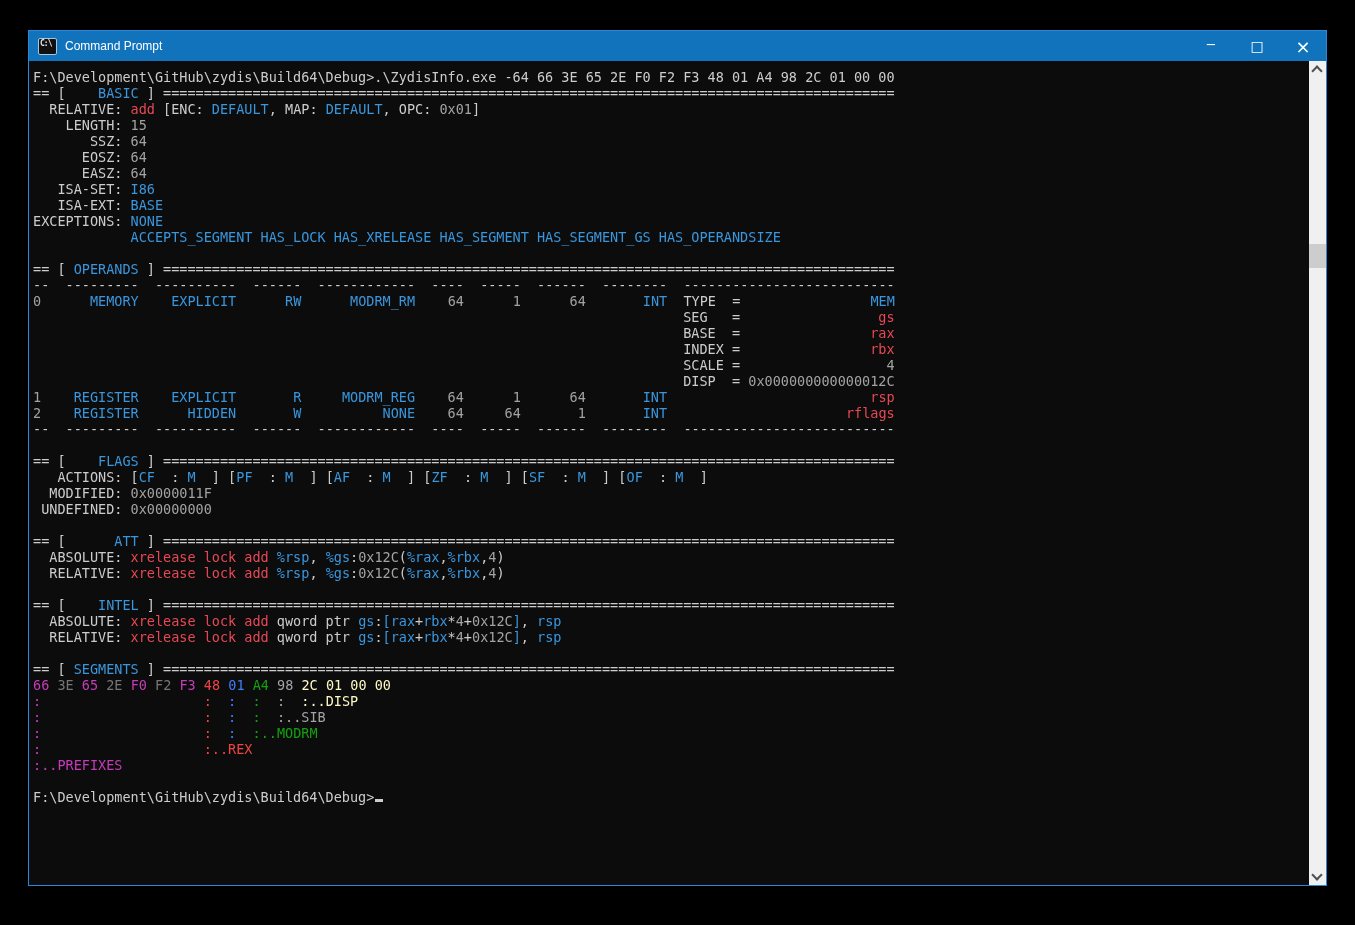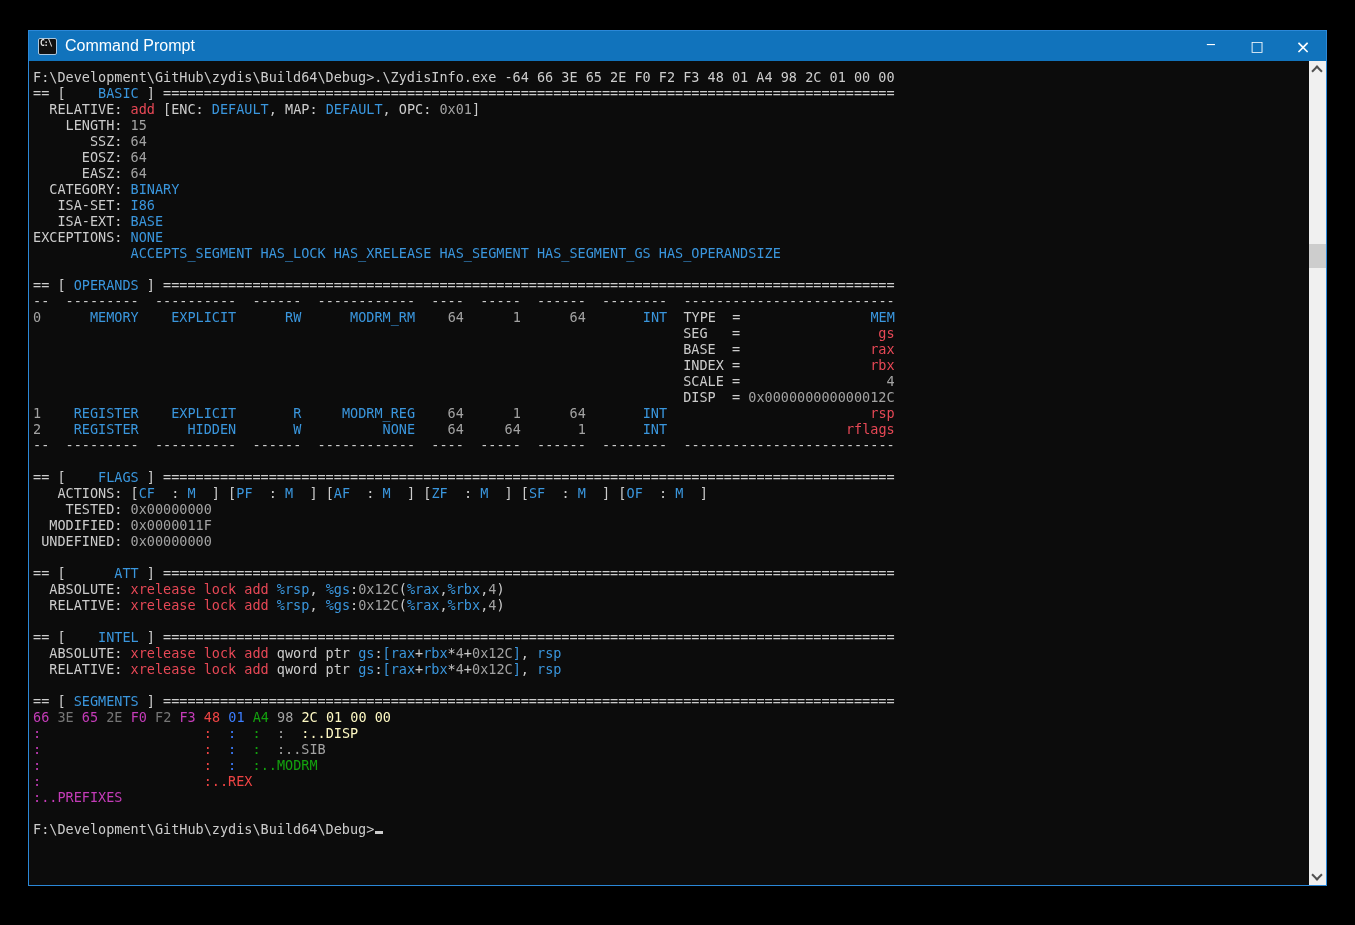--- a/index.html
+++ b/index.html
@@ -12,21 +12,21 @@
     font-family:"Liberation Sans",sans-serif;
   }
   .title-icon{
     width:17px;height:15px;margin:0 8px 0 9px;background:#101010;
     border:1px solid #A9C6DE;border-radius:2px;position:relative;flex:0 0 auto;
   }
   .title-icon .glyph{
     position:absolute;left:1px;top:0px;color:#E8E8E8;
     font:bold 8px/10px "DejaVu Sans Mono",monospace;letter-spacing:-1px;
   }
-  .title-text{color:#FFFFFF;font-size:16px;}
+  .title-text{color:#FFFFFF;font-size:12px;}
   .caption-buttons{margin-left:auto;display:flex;height:100%;}
   .cap-btn{width:46px;height:100%;display:flex;align-items:center;justify-content:center;color:#FFFFFF;cursor:default;}
   .cap-btn span{font-family:"DejaVu Sans",sans-serif;}
   .cap-min span{font-size:13px;transform:translateY(-2px);}
   .cap-max span{font-size:14px;}
   .cap-close span{font-size:18px;}
   .terminal{
     position:absolute;left:0;right:0;top:30px;bottom:0;background:#0C0C0C;overflow:hidden;
   }
   .term-text{
@@ -78,41 +78,39 @@
   </div>
   <div class="terminal">
     <div class="term-text">
         <div class="tline"><span class="c-w">F:\Development\GitHub\zydis\Build64\Debug&gt;.\ZydisInfo.exe -64 66 3E 65 2E F0 F2 F3 48 01 A4 98 2C 01 00 00</span></div>
         <div class="tline"><span class="c-w">== [</span><span class="c-cy">    BASIC</span><span class="c-w"> ] </span><span class="c-w">==========================================================================================</span></div>
         <div class="tline">  <span class="c-w">RELATIVE: </span><span class="c-rd">add</span><span class="c-w"> [ENC: </span><span class="c-cy">DEFAULT</span><span class="c-w">, MAP: </span><span class="c-cy">DEFAULT</span><span class="c-w">, OPC: </span><span class="c-gr">0x01</span><span class="c-w">]</span></div>
         <div class="tline">    <span class="c-w">LENGTH: </span><span class="c-gr">15</span></div>
         <div class="tline">       <span class="c-w">SSZ: </span><span class="c-gr">64</span></div>
         <div class="tline">      <span class="c-w">EOSZ: </span><span class="c-gr">64</span></div>
         <div class="tline">      <span class="c-w">EASZ: </span><span class="c-gr">64</span></div>
-        <div class="tline">  <span class="c-w">CATEGORY: </span><span class="c-cy">BINARY</span></div>
         <div class="tline">   <span class="c-w">ISA-SET: </span><span class="c-cy">I86</span></div>
         <div class="tline">   <span class="c-w">ISA-EXT: </span><span class="c-cy">BASE</span></div>
         <div class="tline"><span class="c-w">EXCEPTIONS: </span><span class="c-cy">NONE</span></div>
         <div class="tline">            <span class="c-cy">ACCEPTS_SEGMENT HAS_LOCK HAS_XRELEASE HAS_SEGMENT HAS_SEGMENT_GS HAS_OPERANDSIZE</span></div>
         <div class="tline">&nbsp;</div>
         <div class="tline"><span class="c-w">== [</span><span class="c-cy"> OPERANDS</span><span class="c-w"> ] </span><span class="c-w">==========================================================================================</span></div>
         <div class="tline"><span class="c-w">--</span>  <span class="c-w">---------</span>  <span class="c-w">----------</span>  <span class="c-w">------</span>  <span class="c-w">------------</span>  <span class="c-w">----</span>  <span class="c-w">-----</span>  <span class="c-w">------</span>  <span class="c-w">--------</span>  <span class="c-w">--------------------------</span></div>
         <div class="tline"><span class="c-gr">0</span>      <span class="c-cy">MEMORY</span>    <span class="c-cy">EXPLICIT</span>      <span class="c-cy">RW</span>      <span class="c-cy">MODRM_RM</span>    <span class="c-gr">64</span>      <span class="c-gr">1</span>      <span class="c-gr">64</span>       <span class="c-cy">INT</span>  <span class="c-w">TYPE  =</span>                <span class="c-cy">MEM</span></div>
         <div class="tline">                                                                                <span class="c-w">SEG   =</span>                 <span class="c-rd">gs</span></div>
         <div class="tline">                                                                                <span class="c-w">BASE  =</span>                <span class="c-rd">rax</span></div>
         <div class="tline">                                                                                <span class="c-w">INDEX =</span>                <span class="c-rd">rbx</span></div>
         <div class="tline">                                                                                <span class="c-w">SCALE =</span>                  <span class="c-gr">4</span></div>
         <div class="tline">                                                                                <span class="c-w">DISP  =</span> <span class="c-gr">0x000000000000012C</span></div>
         <div class="tline"><span class="c-gr">1</span>    <span class="c-cy">REGISTER</span>    <span class="c-cy">EXPLICIT</span>       <span class="c-cy">R</span>     <span class="c-cy">MODRM_REG</span>    <span class="c-gr">64</span>      <span class="c-gr">1</span>      <span class="c-gr">64</span>       <span class="c-cy">INT</span>                         <span class="c-rd">rsp</span></div>
         <div class="tline"><span class="c-gr">2</span>    <span class="c-cy">REGISTER</span>      <span class="c-cy">HIDDEN</span>       <span class="c-cy">W</span>          <span class="c-cy">NONE</span>    <span class="c-gr">64</span>     <span class="c-gr">64</span>       <span class="c-gr">1</span>       <span class="c-cy">INT</span>                      <span class="c-rd">rflags</span></div>
         <div class="tline"><span class="c-w">--</span>  <span class="c-w">---------</span>  <span class="c-w">----------</span>  <span class="c-w">------</span>  <span class="c-w">------------</span>  <span class="c-w">----</span>  <span class="c-w">-----</span>  <span class="c-w">------</span>  <span class="c-w">--------</span>  <span class="c-w">--------------------------</span></div>
         <div class="tline">&nbsp;</div>
         <div class="tline"><span class="c-w">== [</span><span class="c-cy">    FLAGS</span><span class="c-w"> ] </span><span class="c-w">==========================================================================================</span></div>
         <div class="tline">   <span class="c-w">ACTIONS: </span><span class="c-w">[</span><span class="c-cy">CF</span><span class="c-w">  : </span><span class="c-cy">M</span><span class="c-w">  ] [</span><span class="c-cy">PF</span><span class="c-w">  : </span><span class="c-cy">M</span><span class="c-w">  ] [</span><span class="c-cy">AF</span><span class="c-w">  : </span><span class="c-cy">M</span><span class="c-w">  ] [</span><span class="c-cy">ZF</span><span class="c-w">  : </span><span class="c-cy">M</span><span class="c-w">  ] [</span><span class="c-cy">SF</span><span class="c-w">  : </span><span class="c-cy">M</span><span class="c-w">  ] [</span><span class="c-cy">OF</span><span class="c-w">  : </span><span class="c-cy">M</span><span class="c-w">  ]</span></div>
-        <div class="tline">    <span class="c-w">TESTED: </span><span class="c-gr">0x00000000</span></div>
         <div class="tline">  <span class="c-w">MODIFIED: </span><span class="c-gr">0x0000011F</span></div>
         <div class="tline"> <span class="c-w">UNDEFINED: </span><span class="c-gr">0x00000000</span></div>
         <div class="tline">&nbsp;</div>
         <div class="tline"><span class="c-w">== [</span><span class="c-cy">      ATT</span><span class="c-w"> ] </span><span class="c-w">==========================================================================================</span></div>
         <div class="tline">  <span class="c-w">ABSOLUTE: </span><span class="c-rd">xrelease lock add</span><span class="c-w"> </span><span class="c-cy">%rsp</span><span class="c-w">, </span><span class="c-cy">%gs</span><span class="c-w">:</span><span class="c-gr">0x12C</span><span class="c-w">(</span><span class="c-cy">%rax</span><span class="c-w">,</span><span class="c-cy">%rbx</span><span class="c-w">,</span><span class="c-gr">4</span><span class="c-w">)</span></div>
         <div class="tline">  <span class="c-w">RELATIVE: </span><span class="c-rd">xrelease lock add</span><span class="c-w"> </span><span class="c-cy">%rsp</span><span class="c-w">, </span><span class="c-cy">%gs</span><span class="c-w">:</span><span class="c-gr">0x12C</span><span class="c-w">(</span><span class="c-cy">%rax</span><span class="c-w">,</span><span class="c-cy">%rbx</span><span class="c-w">,</span><span class="c-gr">4</span><span class="c-w">)</span></div>
         <div class="tline">&nbsp;</div>
         <div class="tline"><span class="c-w">== [</span><span class="c-cy">    INTEL</span><span class="c-w"> ] </span><span class="c-w">==========================================================================================</span></div>
         <div class="tline">  <span class="c-w">ABSOLUTE: </span><span class="c-rd">xrelease lock add</span><span class="c-w"> qword ptr </span><span class="c-cy">gs</span><span class="c-w">:</span><span class="c-cy">[rax</span><span class="c-w">+</span><span class="c-cy">rbx</span><span class="c-w">*</span><span class="c-gr">4</span><span class="c-w">+</span><span class="c-gr">0x12C</span><span class="c-cy">]</span><span class="c-w">, </span><span class="c-cy">rsp</span></div>
         <div class="tline">  <span class="c-w">RELATIVE: </span><span class="c-rd">xrelease lock add</span><span class="c-w"> qword ptr </span><span class="c-cy">gs</span><span class="c-w">:</span><span class="c-cy">[rax</span><span class="c-w">+</span><span class="c-cy">rbx</span><span class="c-w">*</span><span class="c-gr">4</span><span class="c-w">+</span><span class="c-gr">0x12C</span><span class="c-cy">]</span><span class="c-w">, </span><span class="c-cy">rsp</span></div>

